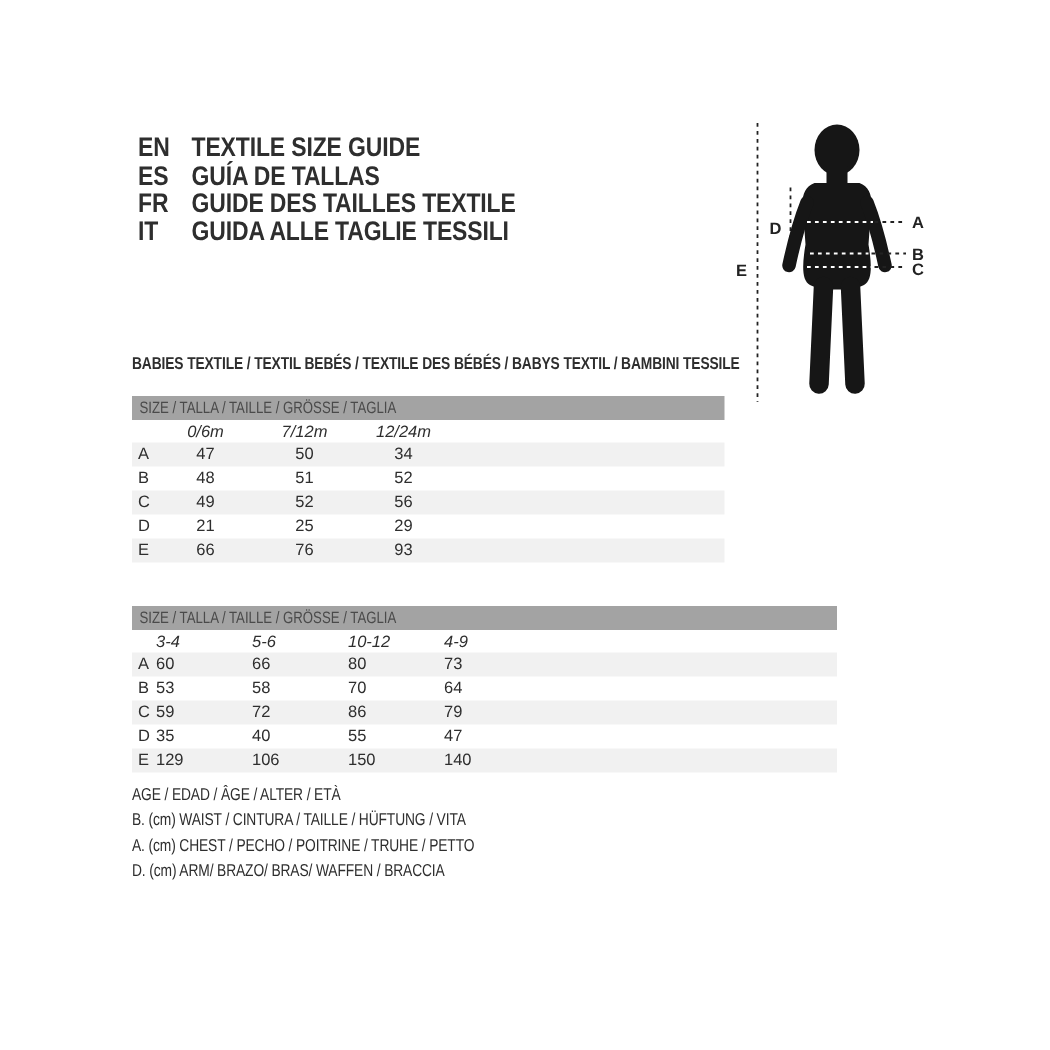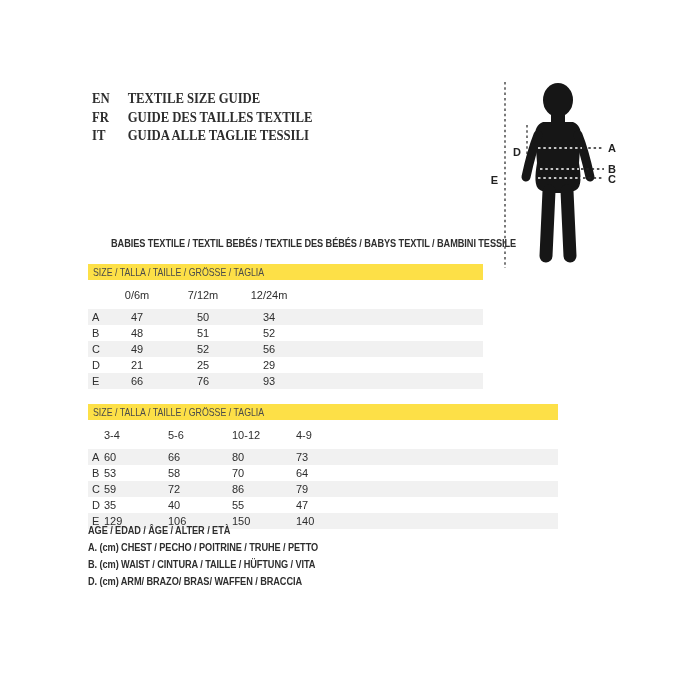--- a/index.html
+++ b/index.html
@@ -4,58 +4,64 @@
 <style>
   * { margin:0; padding:0; box-sizing:border-box; }
   html,body { width:700px; height:700px; background:#ffffff; }
   body { font-family:"Liberation Sans", sans-serif; color:#2e2e2e; position:relative; }
   .canvas { position:absolute; inset:0; background:#fff; overflow:hidden; }
 
   .cond { display:inline-block; transform:scaleX(0.8); transform-origin:0 50%; white-space:nowrap; }
 
   
   .langs { position:absolute; left:92px; top:89px; }
-  .lang-row { display:flex; line-height:18.6px; font-size:15px; font-weight:700; letter-spacing:-0.1px;font-family:Liberation Serif, serif; }
+  .lang-row { display:flex; line-height:18.6px; font-size:18px; font-weight:700; letter-spacing:-0.1px; }
   .lang-row .inner { display:flex; transform:scaleX(0.85); transform-origin:0 50%; }
   .lang-code { width:42px; }
 
   
   .figure { position:absolute; left:485px; top:75px; }
   .figure text { font-family:"Liberation Sans", sans-serif; font-size:11px; font-weight:600; fill:#222; }
 
   
-  .sec-title { position:absolute; left:88px; font-size:11.5px; font-weight:700; letter-spacing:-0.1px;margin-left:23px; }
+  .sec-title { position:absolute; left:88px; font-size:11.5px; font-weight:700; letter-spacing:-0.1px; }
   .tbl { position:absolute; left:88px; font-size:11px; }
-  .bar { background:#fde047; color:#4a4a4a; height:16px; line-height:16px; padding-left:5px; }
+  .bar { background:#a3a3a3; color:#4a4a4a; height:16px; line-height:16px; padding-left:5px; }
   .trow { display:flex; align-items:center; }
-  .trow.colhead { height:29px; }
+  .trow.colhead { height:15px;font-style:italic; }
   .trow.datarow { height:16px; }
   .trow.stripe { background:#f1f1f1; }
   .cl { width:16px; padding-left:4px; }
   .b-tbl .cv { width:66px; text-align:center; }
   .c-tbl .cv { width:64px; text-align:left; }
   #babies-title { top:237px; }
   #babies-table { top:264px; width:395px; }
   #children-title { top:384px; }
   #children-table { top:404px; width:470px; }
 
   
-  .legend { position:absolute; left:88px; top:522px; font-size:11.5px; font-weight:700; letter-spacing:-0.1px; }
+  .legend { position:absolute; left:88px; top:522px; font-size:11.5px; font-weight:400; letter-spacing:-0.1px; }
   .legend div { line-height:17px; }
 </style>
 </head>
 <body>
 
 <div class="canvas">
 
   <div class="langs">
     <div class="lang-row">
         <span class="inner">
           <span class="lang-code">EN</span>
           <span class="lang-label">TEXTILE SIZE GUIDE</span>
+        </span>
+      </div>
+    <div class="lang-row">
+        <span class="inner">
+          <span class="lang-code">ES</span>
+          <span class="lang-label">GUÍA DE TALLAS</span>
         </span>
       </div>
     <div class="lang-row">
         <span class="inner">
           <span class="lang-code">FR</span>
           <span class="lang-label">GUIDE DES TAILLES TEXTILE</span>
         </span>
       </div>
     <div class="lang-row">
         <span class="inner">
@@ -182,18 +188,18 @@
       <div class="cl">E</div>
       <div class="cv">129</div>
       <div class="cv">106</div>
       <div class="cv">150</div>
       <div class="cv">140</div>
     </div>
   </div>
 
   <div class="legend">
     <div><span class="cond">AGE / EDAD / ÂGE / ALTER / ETÀ</span></div>
+    <div><span class="cond">B. (cm) WAIST / CINTURA / TAILLE / HÜFTUNG / VITA</span></div>
     <div><span class="cond">A. (cm) CHEST / PECHO / POITRINE / TRUHE / PETTO</span></div>
-    <div><span class="cond">B. (cm) WAIST / CINTURA / TAILLE / HÜFTUNG / VITA</span></div>
     <div><span class="cond">D. (cm) ARM/ BRAZO/ BRAS/ WAFFEN / BRACCIA</span></div>
   </div>
 
 </div>
 
 </body></html>

